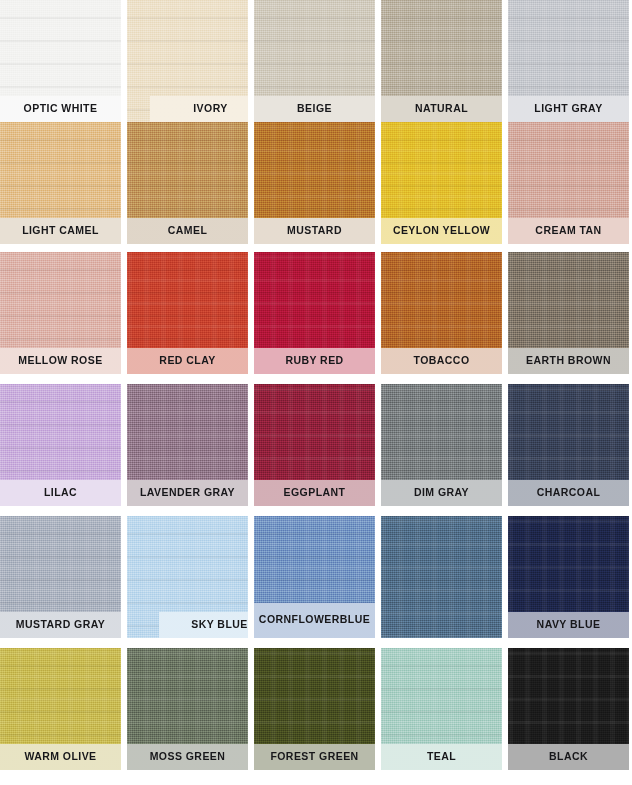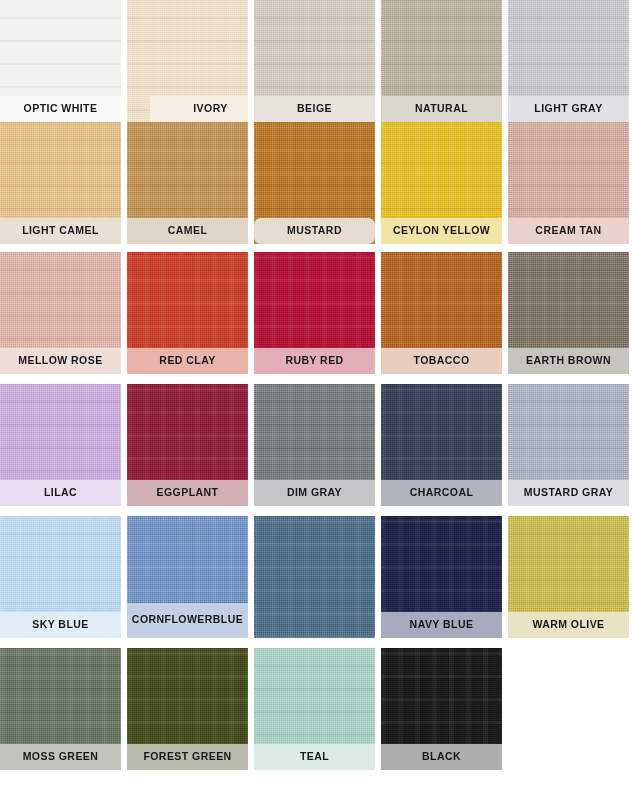--- a/index.html
+++ b/index.html
@@ -135,21 +135,21 @@
     <div class="swatch-cell">
       <div class="swatch-fabric" style="background-color: rgb(226, 188, 133);"></div>
       <div class="swatch-label" style="background-color: rgb(222, 211, 194); background-image: linear-gradient(rgba(255, 255, 255, 0.3), rgba(255, 255, 255, 0.3));">LIGHT CAMEL</div>
     </div>
     <div class="swatch-cell">
       <div class="swatch-fabric" style="background-color: rgb(189, 143, 85);"></div>
       <div class="swatch-label" style="background-color: rgb(210, 196, 177); background-image: linear-gradient(rgba(255, 255, 255, 0.3), rgba(255, 255, 255, 0.3));">CAMEL</div>
     </div>
     <div class="swatch-cell">
       <div class="swatch-fabric" style="background-color: rgb(181, 114, 44);"></div>
-      <div class="swatch-label" style="background-color: rgb(219, 205, 188); background-image: linear-gradient(rgba(255, 255, 255, 0.3), rgba(255, 255, 255, 0.3)); border-radius: 7px;">MUSTARD</div>
+      <div class="swatch-label" style="background-color: rgb(219, 205, 188); background-image: linear-gradient(rgba(255, 255, 255, 0.3), rgba(255, 255, 255, 0.3));">MUSTARD</div>
     </div>
     <div class="swatch-cell">
       <div class="swatch-fabric" style="background-color: rgb(224, 187, 42);"></div>
       <div class="swatch-label" style="background-color: rgb(236, 217, 127); background-image: linear-gradient(rgba(255, 255, 255, 0.3), rgba(255, 255, 255, 0.3));">CEYLON YELLOW</div>
     </div>
     <div class="swatch-cell">
       <div class="swatch-fabric" style="background-color: rgb(211, 167, 155);"></div>
       <div class="swatch-label" style="background-color: rgb(224, 191, 181); background-image: linear-gradient(rgba(255, 255, 255, 0.3), rgba(255, 255, 255, 0.3));">CREAM TAN</div>
     </div>
     <div class="swatch-cell">
@@ -170,38 +170,42 @@
     </div>
     <div class="swatch-cell">
       <div class="swatch-fabric" style="background-color: rgb(123, 113, 100);"></div>
       <div class="swatch-label" style="background-color: rgb(173, 170, 162); background-image: linear-gradient(rgba(255, 255, 255, 0.3), rgba(255, 255, 255, 0.3));">EARTH BROWN</div>
     </div>
     <div class="swatch-cell">
       <div class="swatch-fabric" style="background-color: rgb(199, 170, 219);"></div>
       <div class="swatch-label" style="background-color: rgb(222, 208, 234); background-image: linear-gradient(rgba(255, 255, 255, 0.3), rgba(255, 255, 255, 0.3));">LILAC</div>
     </div>
     <div class="swatch-cell">
+      <div class="swatch-fabric" style="background-color: rgb(142, 116, 134);"></div>
+      <div class="swatch-label" style="background-color: rgb(188, 176, 182); background-image: linear-gradient(rgba(255, 255, 255, 0.3), rgba(255, 255, 255, 0.3));">LAVENDER GRAY</div>
+    </div>
+    <div class="swatch-cell">
       <div class="swatch-fabric" style="background-color: rgb(139, 32, 57);"></div>
       <div class="swatch-label" style="background-color: rgb(192, 140, 150); background-image: linear-gradient(rgba(255, 255, 255, 0.3), rgba(255, 255, 255, 0.3));">EGGPLANT</div>
     </div>
     <div class="swatch-cell">
       <div class="swatch-fabric" style="background-color: rgb(115, 120, 122);"></div>
       <div class="swatch-label" style="background-color: rgb(169, 173, 175); background-image: linear-gradient(rgba(255, 255, 255, 0.3), rgba(255, 255, 255, 0.3));">DIM GRAY</div>
     </div>
     <div class="swatch-cell">
       <div class="swatch-fabric" style="background-color: rgb(55, 64, 85);"></div>
       <div class="swatch-label" style="background-color: rgb(140, 147, 161); background-image: linear-gradient(rgba(255, 255, 255, 0.3), rgba(255, 255, 255, 0.3));">CHARCOAL</div>
     </div>
     <div class="swatch-cell">
       <div class="swatch-fabric" style="background-color: rgb(168, 176, 189);"></div>
       <div class="swatch-label" style="background-color: rgb(200, 205, 213); background-image: linear-gradient(rgba(255, 255, 255, 0.3), rgba(255, 255, 255, 0.3));">MUSTARD GRAY</div>
     </div>
     <div class="swatch-cell">
       <div class="swatch-fabric" style="background-color: rgb(185, 214, 236);"></div>
-      <div class="swatch-label" style="background-color: rgb(212, 230, 243); background-image: linear-gradient(rgba(255, 255, 255, 0.3), rgba(255, 255, 255, 0.3));">SKY BLUE</div>
+      <div class="swatch-label" style="background-color: rgb(212, 230, 243); background-image: linear-gradient(rgba(255, 255, 255, 0.3), rgba(255, 255, 255, 0.3)); margin-left: 32px;">SKY BLUE</div>
     </div>
     <div class="swatch-cell">
       <div class="swatch-fabric" style="background-color: rgb(110, 143, 192);"></div>
       <div class="swatch-label two-line" style="background-color: rgb(168, 187, 216); background-image: linear-gradient(rgba(255, 255, 255, 0.3), rgba(255, 255, 255, 0.3));">
         <span>CORNFLOWER</span>
         <br>
         <span>BLUE</span>
       </div>
     </div>
     <div class="swatch-cell">

